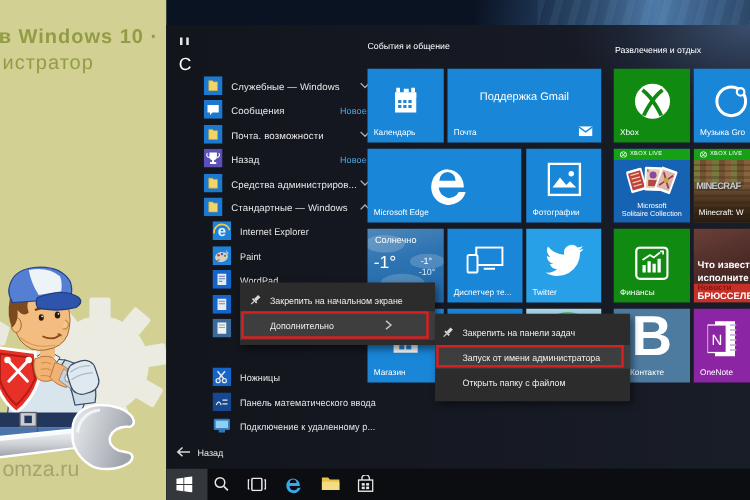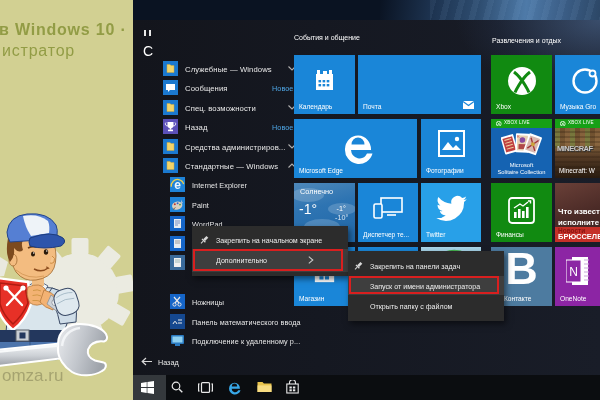--- a/index.html
+++ b/index.html
@@ -166,21 +166,21 @@
         <path d="M3 4 h9 v6 h-5 l-2 2 v-2 h-2 z" fill="#fff"></path>
       </svg>
       <div class="tx">Сообщения</div>
       <div class="nv">Новое</div>
     </div>
 <div class="row" style="top:97.6px;">
       <svg class="ic" viewBox="0 0 15 15">
         <rect width="15" height="15" fill="#1b79cf"></rect>
         <path d="M4 3.5 l3 0 1 1 3 0 0 7 -7 0 z" fill="#f2d469" stroke="#c9a73f" stroke-width="0.5"></path>
       </svg>
-      <div class="tx">Спец. возможности</div>
+      <div class="tx">Почта. возможности</div>
       <svg class="abs" style="left:135px;top:7px;" width="8" height="5" viewBox="0 0 8 5">
         <path d="M0.5 0.5 L4 4 L7.5 0.5" stroke="#b0b0b0" stroke-width="1.1" fill="none"></path>
       </svg>
     </div>
 <div class="row" style="top:117.05px;">
       <svg class="ic" viewBox="0 0 15 15">
         <rect width="15" height="15" fill="#5b50b8"></rect>
         <path d="M4.5 3 h6 v3.2 a3 3 0 0 1 -6 0 z" fill="#fff"></path>
         <path d="M3 3.5 a2 2 0 0 0 1.8 3.4 M12 3.5 a2 2 0 0 1 -1.8 3.4" stroke="#fff" stroke-width="0.9" fill="none"></path>
         <rect x="6.7" y="8.8" width="1.6" height="1.8" fill="#fff"></rect>
@@ -296,20 +296,21 @@
           <rect x="8.6" y="10" width="2.6" height="2.4"></rect>
           <rect x="12.7" y="10" width="2.6" height="2.4"></rect>
           <rect x="4.5" y="14" width="2.6" height="2.4"></rect>
           <rect x="8.6" y="14" width="2.6" height="2.4"></rect>
           <rect x="12.7" y="14" width="2.6" height="2.4"></rect>
         </g>
       </svg>
       <div class="tl">Календарь</div>
     </div>
 <div class="tile" style="left:358px;top:55px;width:123px;height:59px;background:#1a86d8;">
+      <div style="position:absolute;left:0;top:17px;width:123px;text-align:center;color:#fff;font-size:8.8px;">Поддержка Gmail</div>
       <div class="tl">Почта</div>
       <svg style="position:absolute;right:7px;bottom:5px;" width="11" height="8" viewBox="0 0 11 8">
         <rect width="11" height="8" fill="#fff"></rect>
         <path d="M0 0.5 l5.5 4 5.5 -4" fill="none" stroke="#1a86d8" stroke-width="1.1"></path>
       </svg>
     </div>
 <div class="tile" style="left:294px;top:119px;width:123px;height:59px;background:#1a86d8;">
       <svg style="position:absolute;left:49px;top:10px;" width="30" height="36" viewBox="0 0 30 36">
         <path d="M2 20 a13 14 0 1 1 26 1 l-20 0 a8.5 9 0 0 0 16 3.5 l5.5 0 a14 14 0 0 1 -27.5 -4.5 z M8.5 15.5 l13 0 a6.5 7 0 0 0 -13 0 z" fill="#fff"></path>
       </svg>

